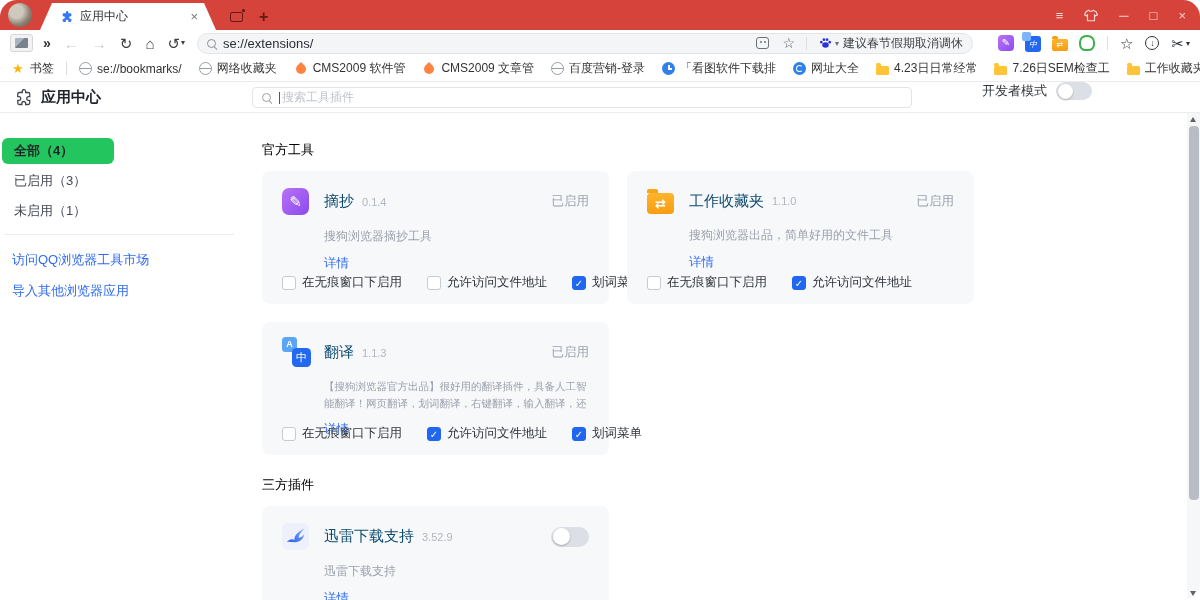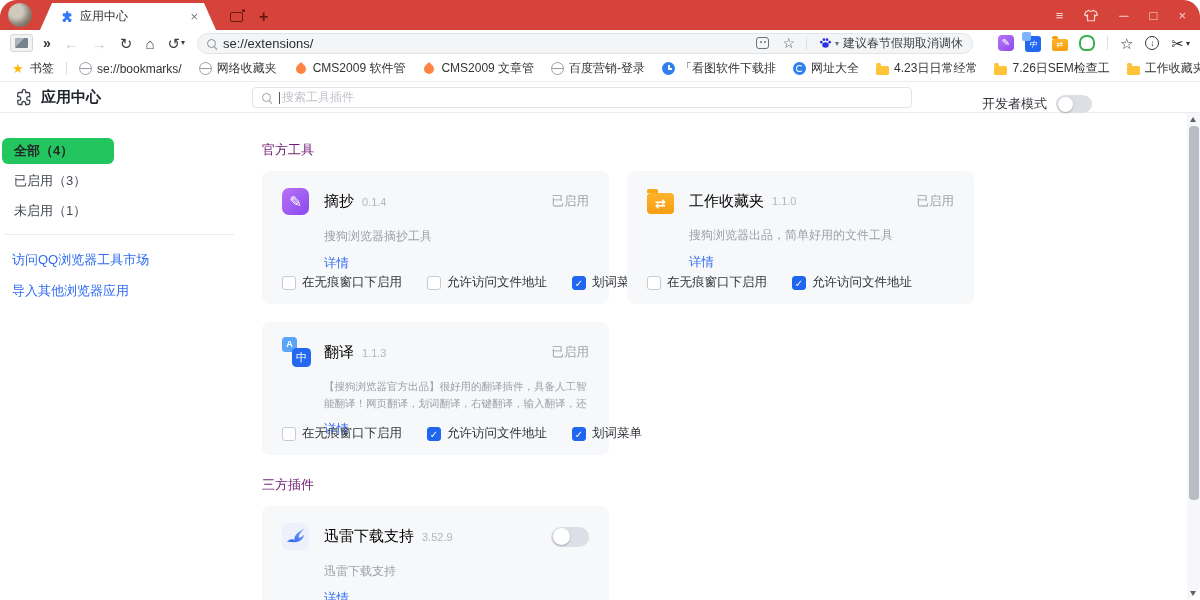--- a/index.html
+++ b/index.html
@@ -92,54 +92,54 @@
   
   .appheader { position:relative; height:31px; border-bottom:1px solid #ededed; display:flex; align-items:center; padding:0 14px; }
   .ph-icon { display:block; }
   .page-title { font-size:15px; font-weight:bold; color:#22262c; margin-left:9px; }
   .searchbox { position:absolute; left:252px; top:5px; width:660px; height:21px; background:#fff;
                border:1px solid #e2e4e8; border-radius:4px; display:flex; align-items:center; padding:0 9px; }
   .searchbox .mag { border-color:#9a9fa6; }
   .searchbox .mag::after { background:#9a9fa6; }
   .sb-caret { width:1px; height:12px; background:#555; margin-left:8px; }
   .ph-text { font-size:12px; color:#c0c4cb; margin-left:2px; }
-  .devmode { position:absolute; right:108px; top:0; height:31px; display:flex; align-items:flex-end; gap:9px; }
+  .devmode { position:absolute; right:108px; top:0; height:31px; display:flex; align-items:flex-start; gap:9px; }
   .devmode-label { font-size:13px; color:#33373d; }
   .toggle { width:36px; height:18px; border-radius:9px; background:#dcdfe5; position:relative; cursor:pointer; flex:none; }
   .toggle .knob { position:absolute; top:1.5px; left:2px; width:15px; height:15px; border-radius:50%; background:#fff;
                   box-shadow:0 1px 2px rgba(0,0,0,.25); }
 
   
   .content { display:flex; height:487px; }
   .sidebar { width:262px; flex:none; padding:25px 12px 0 2px; }
   .side-item { height:26px; line-height:26px; border-radius:6px; padding:0 12px; font-size:13px; color:#454a52;
                margin-bottom:4px; width:112px; cursor:pointer; white-space:nowrap; }
   .side-item[data-active="true"] { background:#22c55e; color:#23262b; font-weight:bold; }
   .side-div { width:230px; height:1px; background:#ececec; margin:10px 0 16px 2px; }
   .side-link { display:block; font-size:13px; color:#2f6bf3; margin:0 0 13px 10px; cursor:pointer; white-space:nowrap; }
 
   .main { padding-top:28px; }
-  .section-title { font-size:13px; color:#701a75; margin-bottom:12px; }
+  .section-title { font-size:13px; color:#000000; margin-bottom:12px; }
   .section-title.second { margin-top:21px; }
   .grid { display:grid; grid-template-columns:347px 347px; gap:18px; }
   .card { position:relative; height:133px; background:#f7f8fa; border-radius:8px; padding:17px 20px; }
   .card-head { display:flex; align-items:center; }
   .cicon { width:27px; height:27px; flex:none; position:relative; margin-right:15px; }
   .cicon-excerpt { background:linear-gradient(135deg,#b873f5,#8a49ef); border-radius:7px; }
   .cicon-excerpt::before { content:"✎"; position:absolute; inset:0; color:#fff; font-size:15px; line-height:27px; text-align:center; }
   .cicon-filetool { background:linear-gradient(180deg,#ffb42c,#f79d12); border-radius:4px; height:21px; margin-top:5px; }
   .cicon-filetool::before { content:""; position:absolute; top:-4px; left:0; width:11px; height:4px; background:#f7a714; border-radius:2px 2px 0 0; }
   .cicon-filetool::after { content:"⇄"; position:absolute; inset:0; color:#fff; font-size:13px; font-weight:bold; line-height:21px; text-align:center; }
   .cicon-translate { }
   .cicon-translate::before { content:"A"; position:absolute; left:0; top:-2px; width:15px; height:15px; background:#5aa5f7;
         border-radius:3.5px; color:#fff; font-size:9px; font-weight:bold; line-height:15px; text-align:center; }
   .cicon-translate::after { content:"中"; position:absolute; right:-2px; bottom:-1px; width:19px; height:19px; background:#2468f2;
         border-radius:4.5px; color:#fff; font-size:11px; line-height:19px; text-align:center; }
   .cicon-thunder { background:#eef1fb; border-radius:6px; display:flex; align-items:center; justify-content:center; }
-  .cname { font-size:15px; color:#000000; font-weight:500; }
+  .cname { font-size:15px; color:#0c4a6e; font-weight:500; }
   .cver { font-size:11px; color:#b2b6be; margin-left:8px; }
   .cstatus { margin-left:auto; font-size:12.5px; color:#9ba1ab; }
   .card-toggle { margin-left:auto; width:38px; height:20px; border-radius:10px; }
   .card-toggle .knob { width:17px; height:17px; }
   .cdesc { margin:12px 0 0 42px; font-size:12px; color:#9ba1ab; line-height:1.55; }
   .cdesc.small { font-size:10.5px; line-height:1.6; max-height:34px; overflow:hidden; }
   .cdetail { display:inline-block; margin:9px 0 0 42px; font-size:12.5px; color:#2f6bf3; cursor:pointer; }
   .copts { position:absolute; left:20px; bottom:13px; display:flex; gap:25px; align-items:center;margin-top:27px; }
   .opt { display:flex; align-items:center; cursor:pointer; }
   .box { width:14px; height:14px; border:1px solid #c6cad2; border-radius:3px; background:#fff; position:relative; flex:none; }

